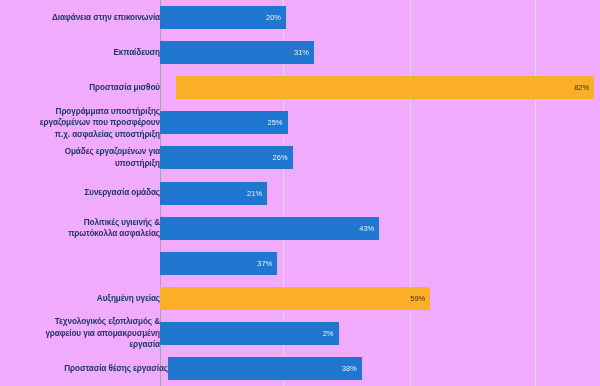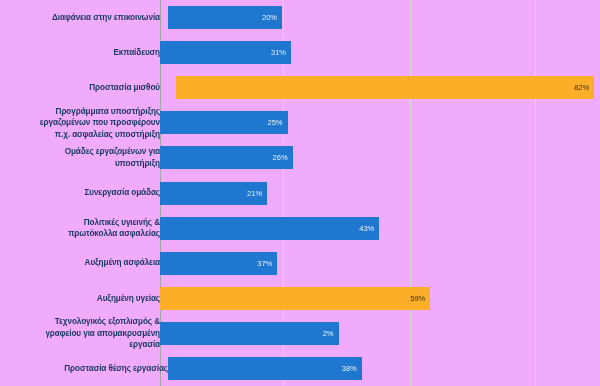--- a/index.html
+++ b/index.html
@@ -101,27 +101,27 @@
   <div class="grid-layer">
     <div class="axis-line" style="left:160px;"></div>
     <div class="gridline" style="left:283px;"></div>
     <div class="gridline" style="left:410px;"></div>
     <div class="gridline" style="left:535px;"></div>
   </div>
 
   <div class="rows" id="rows">
       <div class="row" style="top: 6px; height: 23px;">
         <div class="cat-label">Διαφάνεια στην επικοινωνία</div>
-        <div class="bar blue" style="width: 114px; left: 168px;">
+        <div class="bar blue" style="width: 126px; left: 160px;">
           <span class="bar-value">20%</span>
         </div>
       </div>
       <div class="row" style="top: 41.1px; height: 23px;">
         <div class="cat-label">Εκπαίδευση</div>
-        <div class="bar blue" style="width: 131px; left: 160px;">
+        <div class="bar blue" style="width: 154px; left: 160px;">
           <span class="bar-value">31%</span>
         </div>
       </div>
       <div class="row" style="top: 76.2px; height: 23px;">
         <div class="cat-label">Προστασία μισθού</div>
         <div class="bar orange" style="width: 418.2px; left: 176px;">
           <span class="bar-value">82%</span>
         </div>
       </div>
       <div class="row" style="top: 111.3px; height: 23px;">
@@ -146,21 +146,20 @@
         </div>
       </div>
       <div class="row" style="top: 216.6px; height: 23px;">
         <div class="cat-label">Πολιτικές υγιεινής &amp;
 πρωτόκολλα ασφαλείας</div>
         <div class="bar blue" style="width: 219.3px; left: 160px;">
           <span class="bar-value">43%</span>
         </div>
       </div>
       <div class="row" style="top: 251.7px; height: 23px;">
-        <div class="cat-label">Αυξημένη ασφάλεια</div>
         <div class="bar blue" style="width: 117.3px; left: 160px;">
           <span class="bar-value">37%</span>
         </div>
       </div>
       <div class="row" style="top: 286.8px; height: 23px;">
         <div class="cat-label">Αυξημένη υγείας</div>
         <div class="bar orange" style="width: 270.3px; left: 160px;">
           <span class="bar-value">59%</span>
         </div>
       </div>

